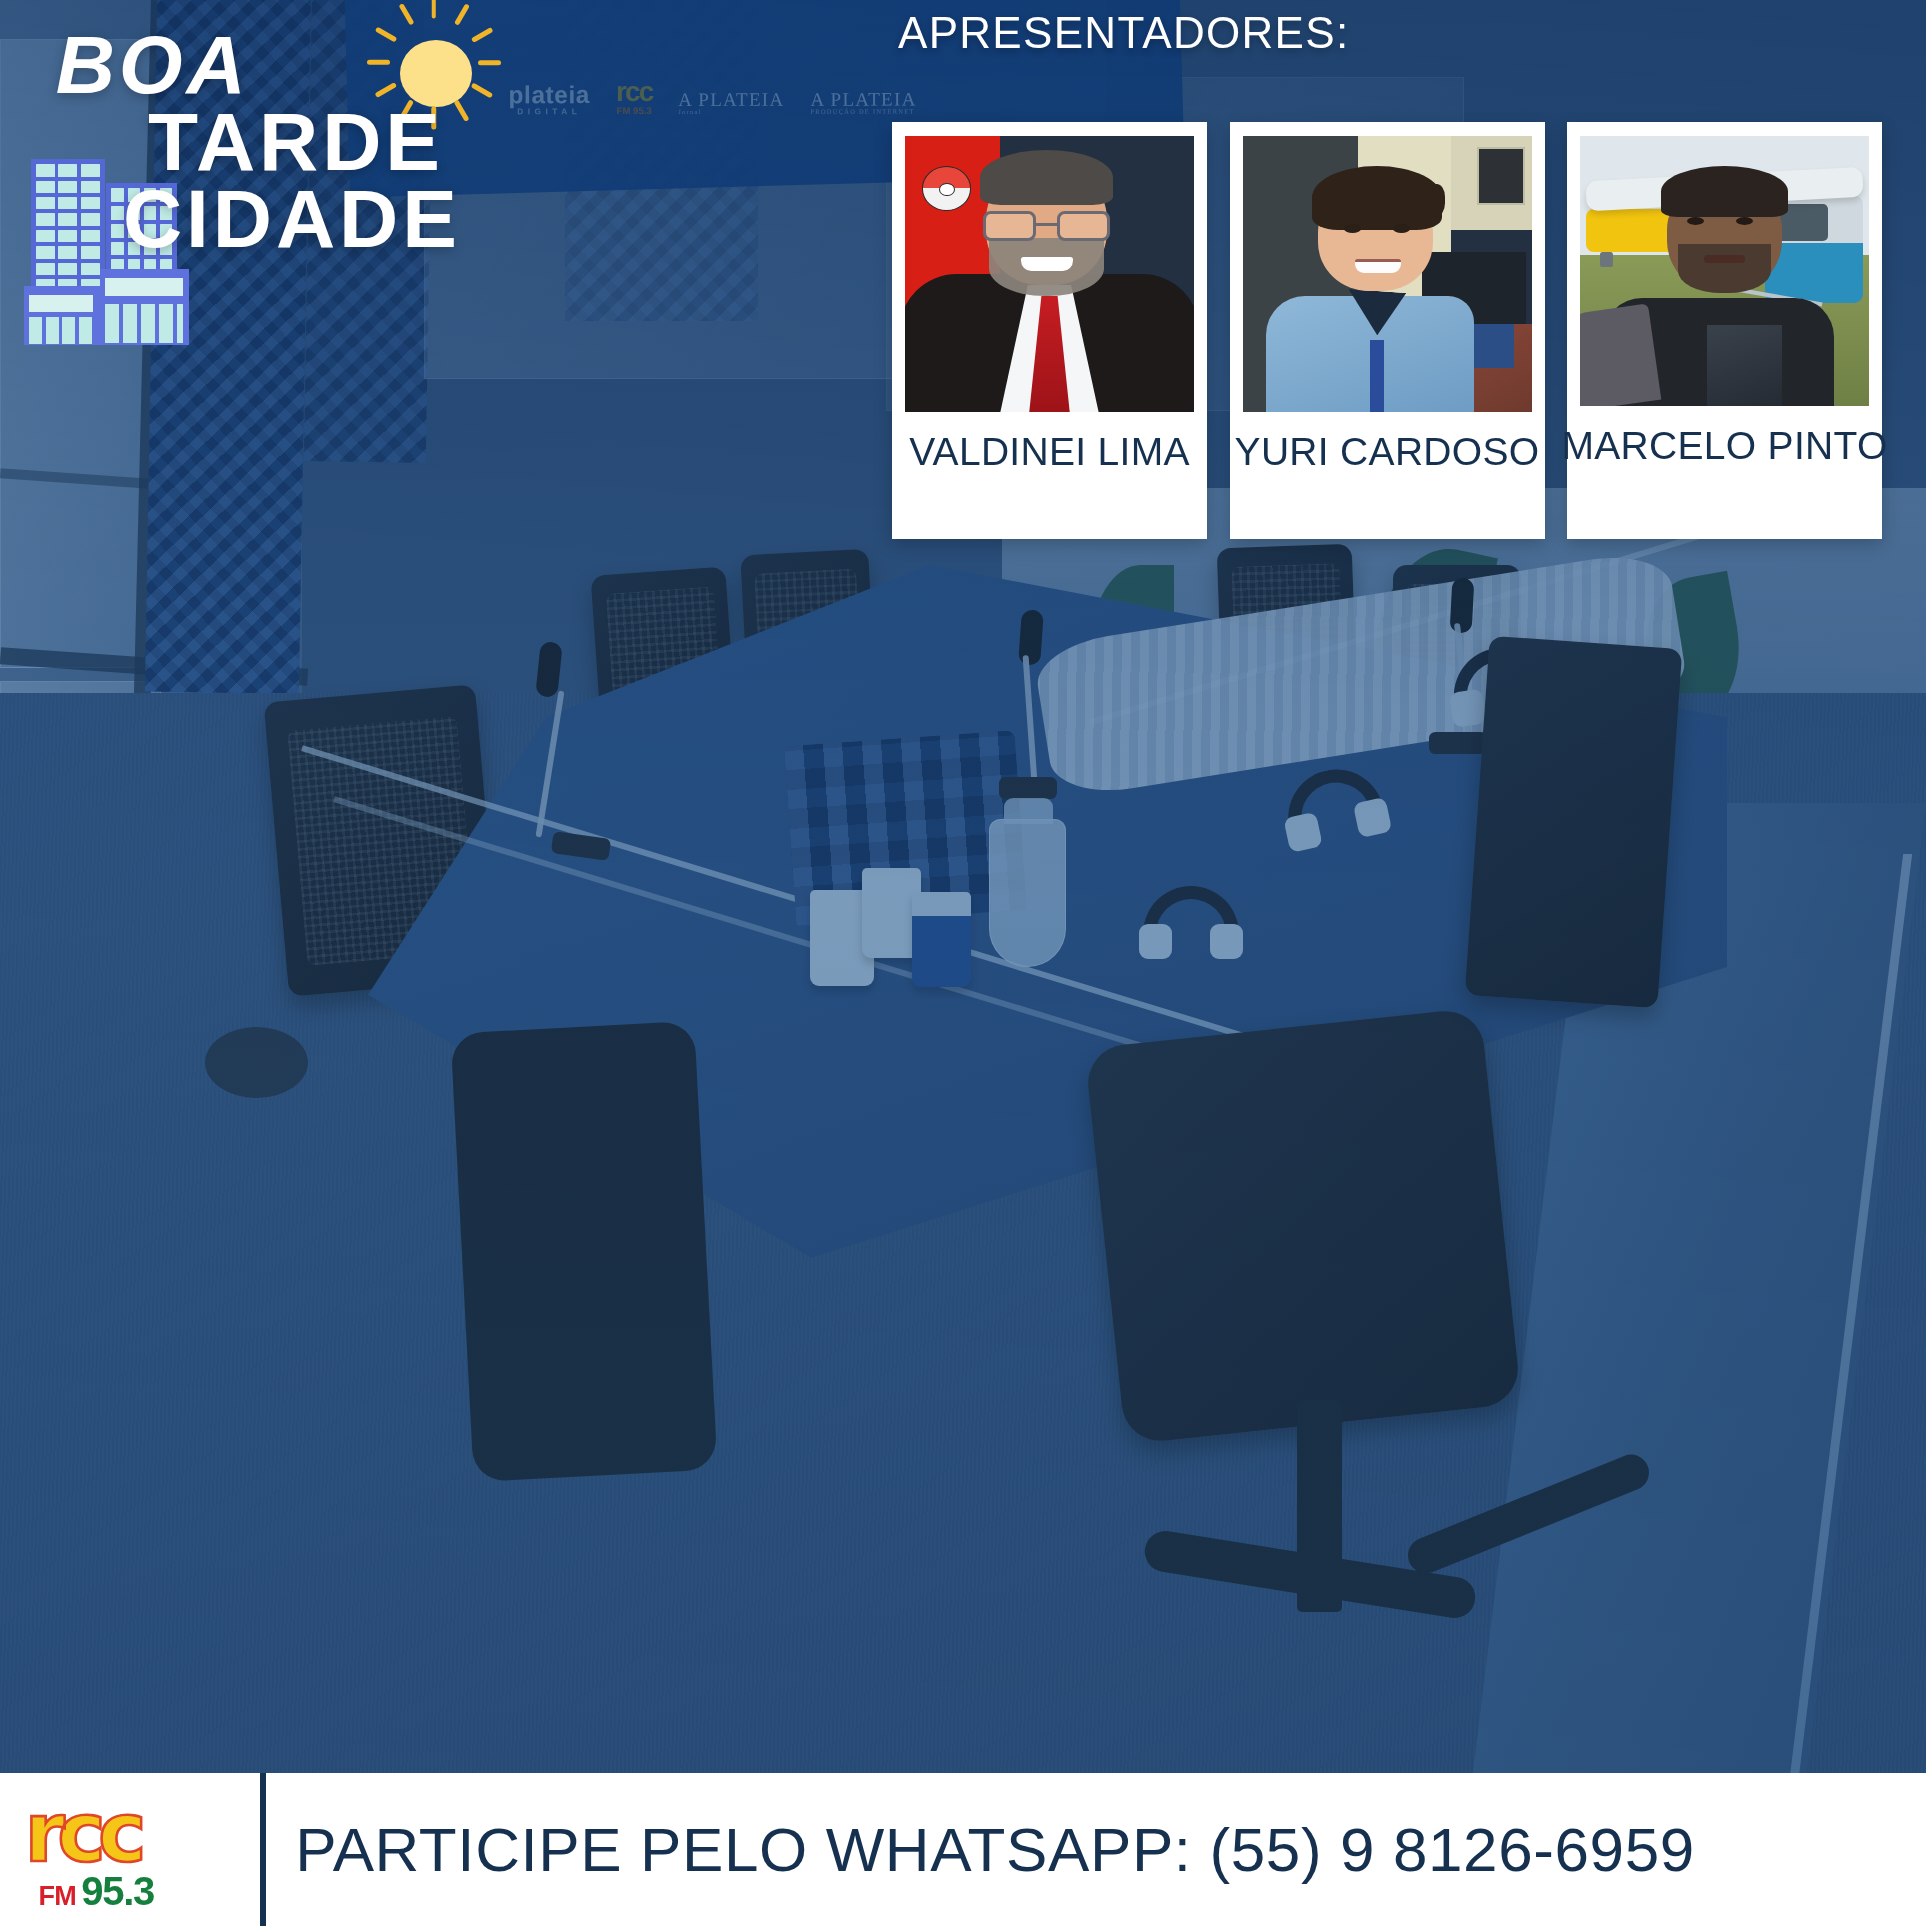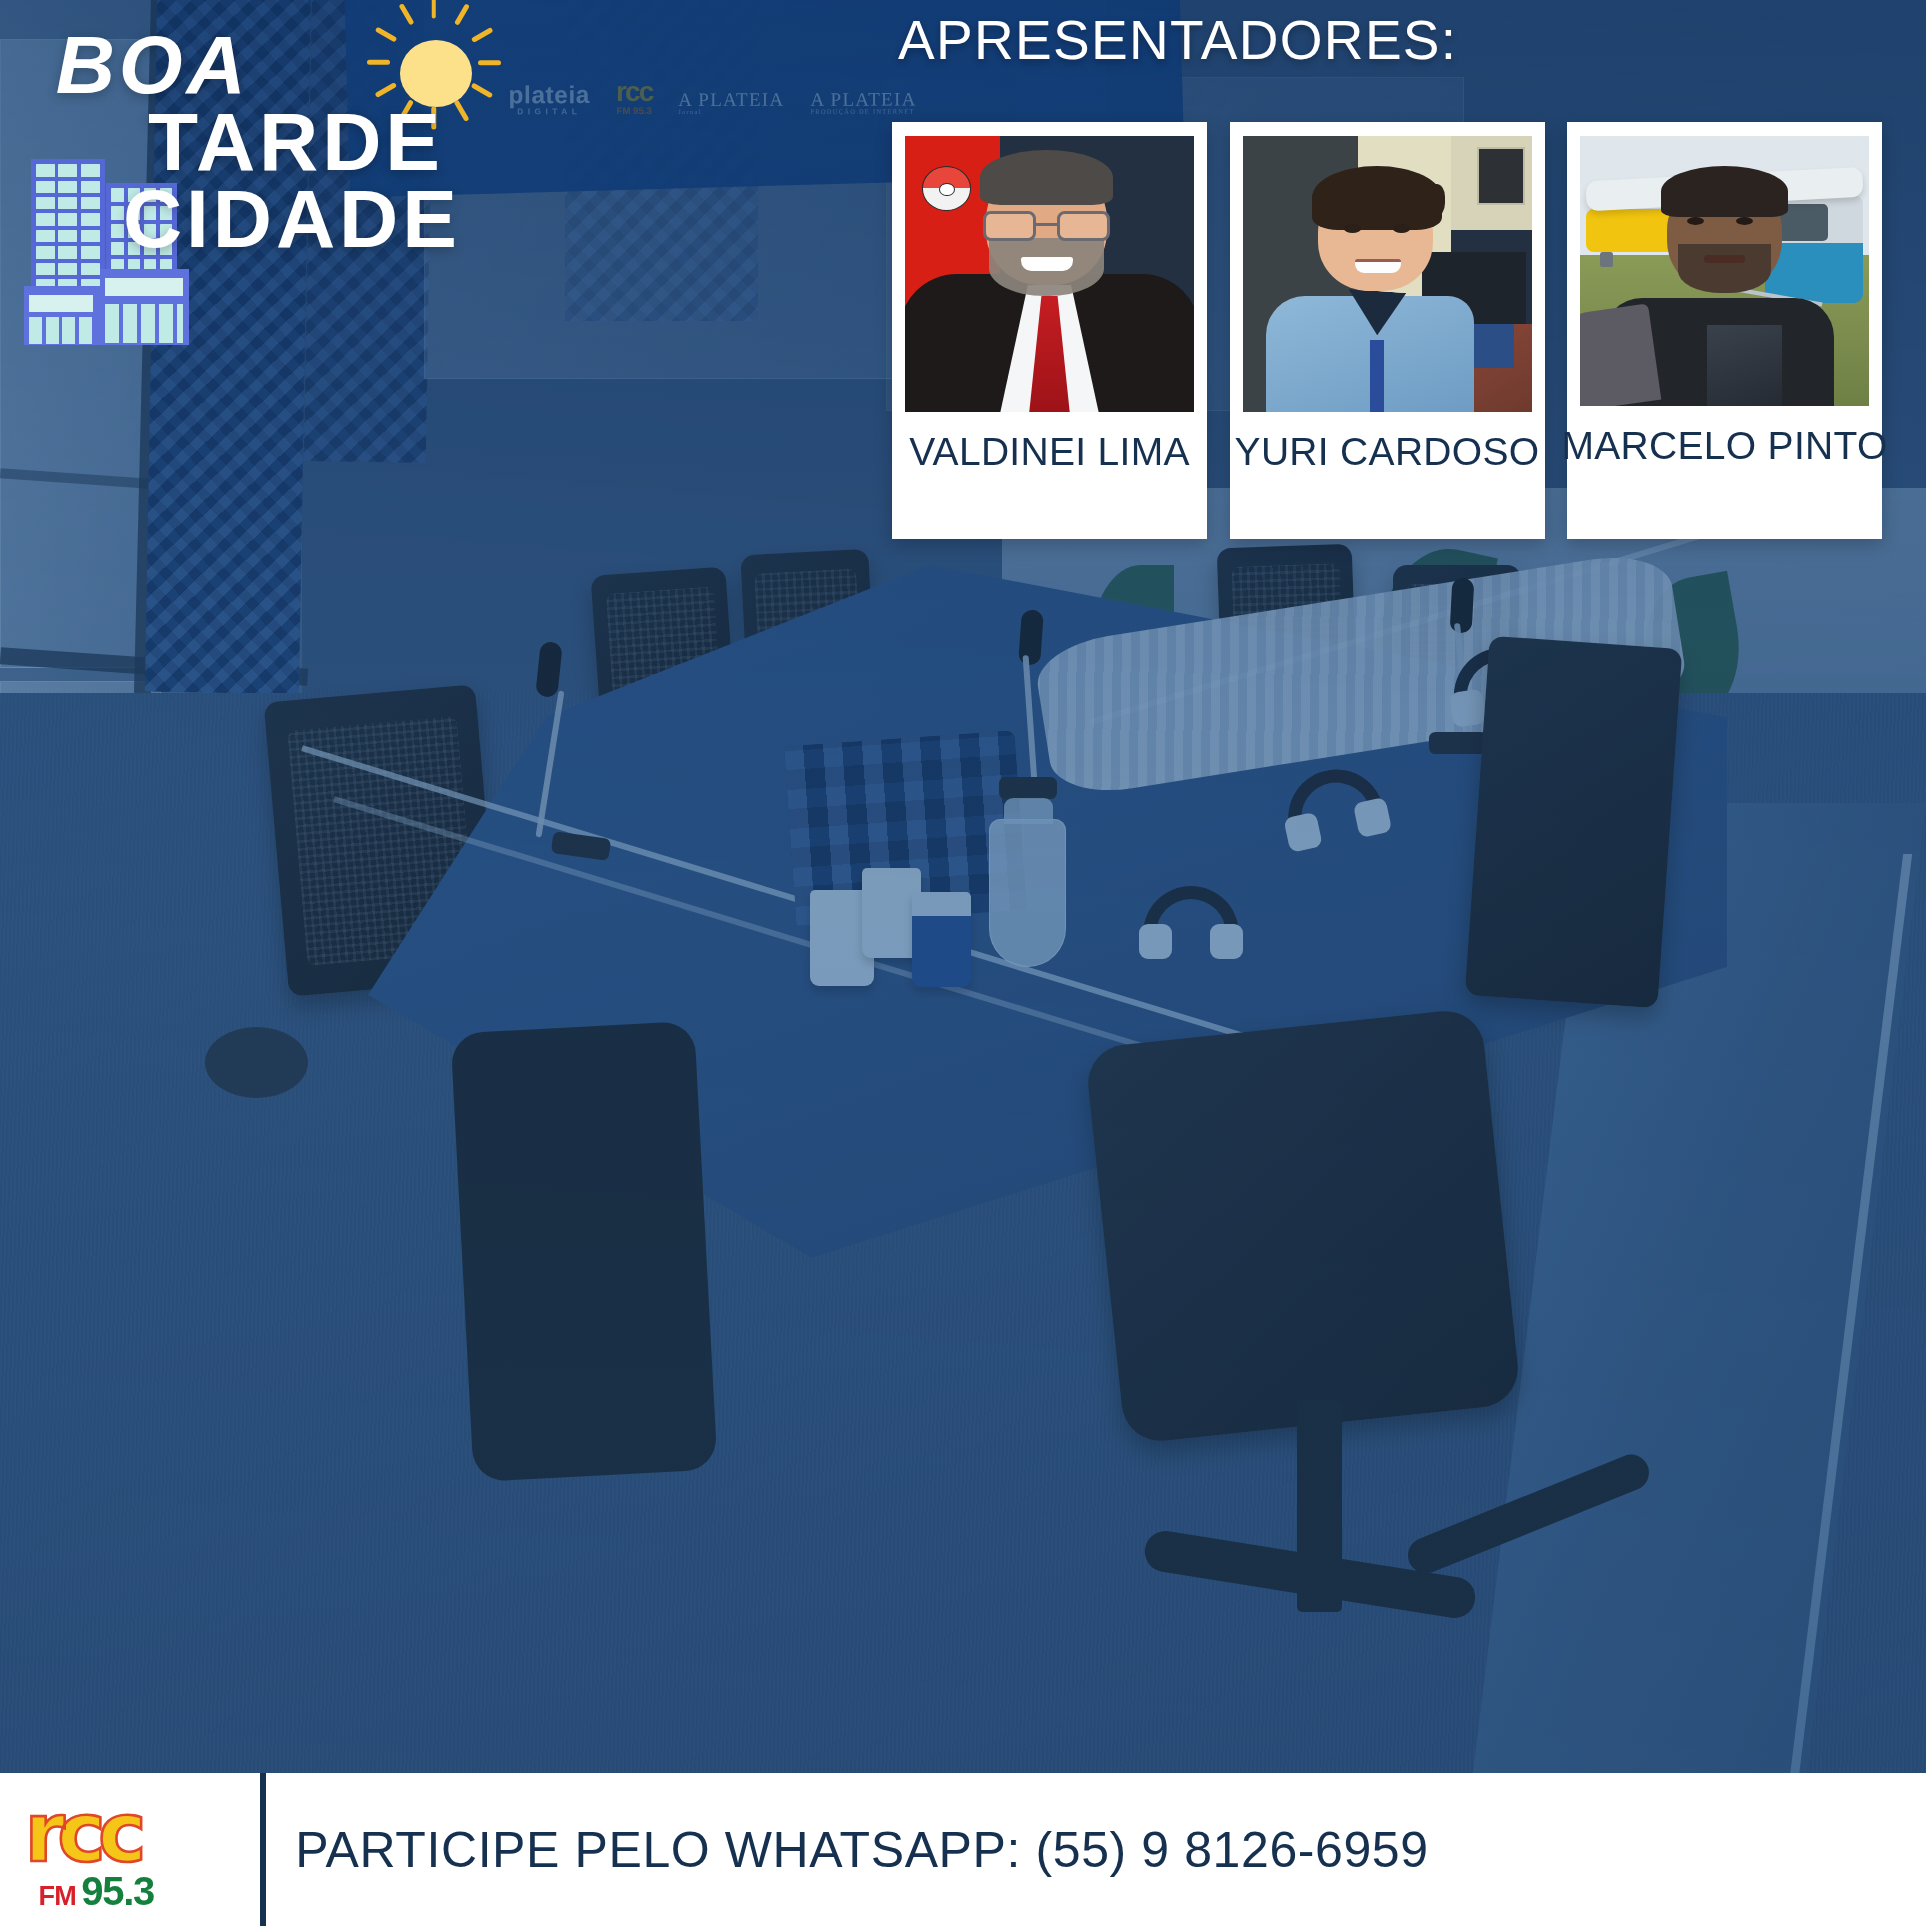--- a/index.html
+++ b/index.html
@@ -223,21 +223,21 @@
   
   .datebox{ position:absolute; left:33px; top:385px; z-index:20; }
   .dateline{
     color:#ffffff; font-size:48px; font-weight:normal; letter-spacing:1.3px;
     line-height:1.24; text-shadow:0 2.6px 7.7px rgba(0,0,0,.3);
   }
 
   
   .pres-title{
     position:absolute; left:898px; top:7.7px; width:1027px;
-    color:#ffffff; font-size:55px; letter-spacing:1.3px;
+    color:#ffffff; font-size:44px; letter-spacing:1.3px;
     text-shadow:0 2.6px 7.7px rgba(0,0,0,.3); z-index:20;
   }
   .cards{ position:absolute; left:892px; top:122px; width:1034px; height:417px; z-index:20;
           display:flex; gap:22.5px; }
   .card{
     width:315px; background:#ffffff; padding:14px 13px 0 13px;
     display:flex; flex-direction:column; align-items:center;
     box-shadow:0 6.4px 16.7px rgba(0,0,0,.22);
   }
   .card .photo{
@@ -349,21 +349,21 @@
   }
   .rcc .mark{
     font-size:82px; font-weight:bold; letter-spacing:-7.7px; line-height:.78;
     color:#f5c518; -webkit-text-stroke:2.6px #e0462a; font-family:"DejaVu Sans", sans-serif;
   }
   .rcc .sub{ margin-top:3.9px; margin-left:14px; display:flex; align-items:baseline; gap:5.1px; }
   .rcc .fm{ color:#d8202a; font-size:27px; font-weight:bold; letter-spacing:-0.6px; }
   .rcc .freq{ color:#15803d; font-size:40px; font-weight:bold; letter-spacing:-1.3px; }
   .bb-divider{ width:5.8px; height:153px; background:#16304f; flex:0 0 5.8px; }
   .bb-text{
-    padding-left:29.5px; color:#16304f; font-size:50px; letter-spacing:0.6px; white-space:nowrap;
+    padding-left:29.5px; color:#16304f; font-size:62px; letter-spacing:0.6px; white-space:nowrap;
   }
 </style>
 </head>
 <body>
 
 <div id="poster">
 
   <div class="bg">
 
     <div class="farwindow"></div>

